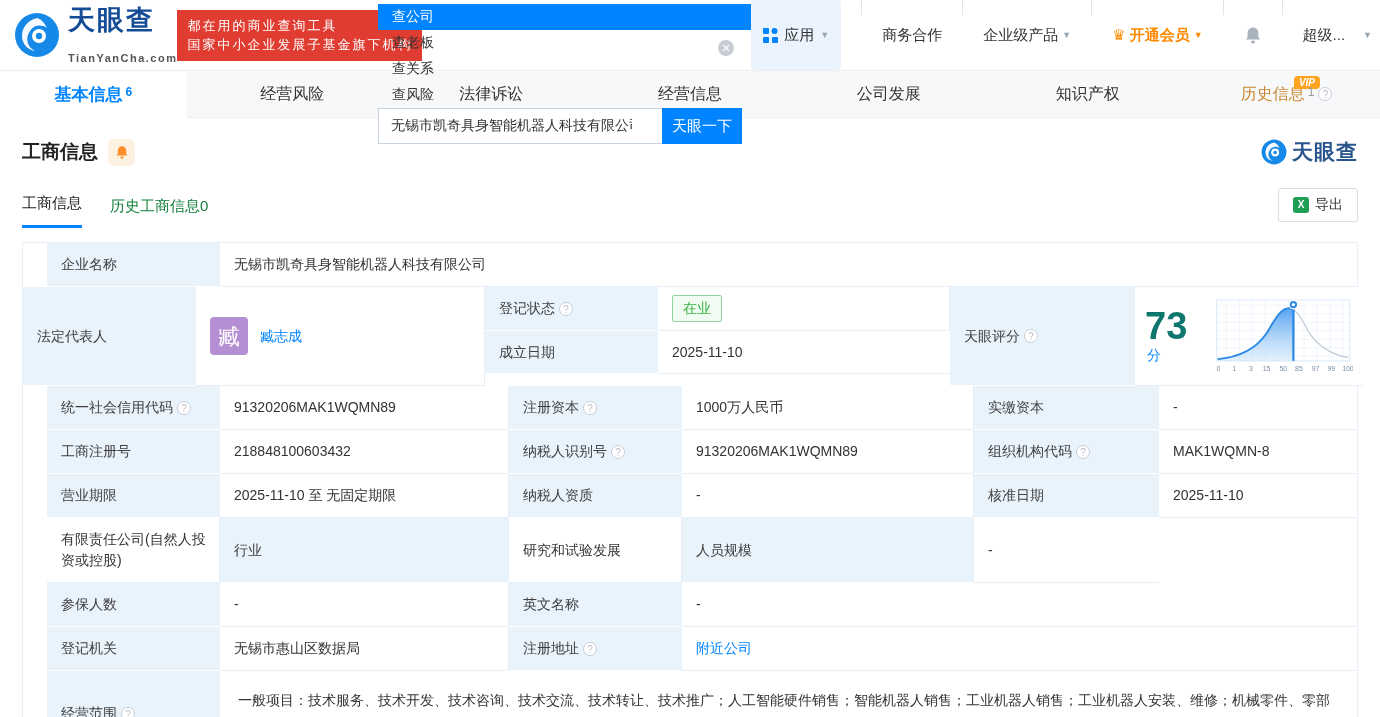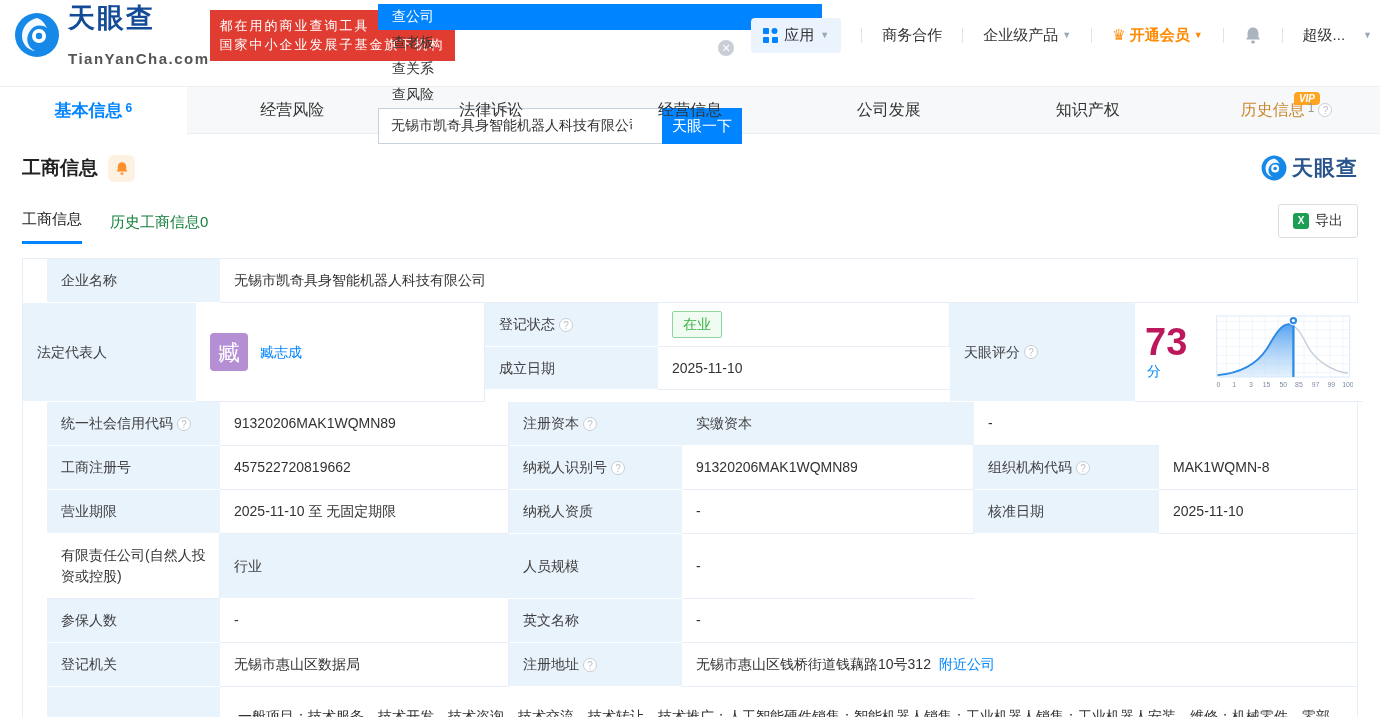--- a/index.html
+++ b/index.html
@@ -3,40 +3,40 @@
 <meta charset="utf-8">
 <style>
   * { margin:0; padding:0; box-sizing:border-box; }
   html,body { width:1380px; background:#fff; font-family:"Liberation Sans","DejaVu Sans",sans-serif; color:#333; }
 
   
   .hdr { height:70px; display:flex; align-items:center; padding:0 10px 0 14px; position:relative; background:#fff; }
   .logo { display:flex; align-items:center; gap:8px; }
   .logo-txt { display:flex; flex-direction:column; line-height:1; }
   .logo-cn { font-size:27px; font-weight:bold; color:#134b97; letter-spacing:2px; }
-  .logo-en { font-size:15px; color:#555; letter-spacing:1.5px; margin-top:19px; font-weight:bold; }
+  .logo-en { font-size:11px; color:#555; letter-spacing:1.5px; margin-top:19px; font-weight:bold; }
   .slogan { background:#e03c31; color:#fff; font-size:13px; padding:6px 10px; line-height:1.5; letter-spacing:2px; }
   .searchwrap { position:absolute; left:378px; top:4px; width:444px; }
   .stabs { display:flex; gap:0; font-size:14px;flex-direction:column; }
   .stab { padding:4px 14px; cursor:pointer; color:#333; }
   .stab.act { background:#0084ff; color:#fff; }
   .sbox { display:flex; margin-top:0; }
   .sinput { flex:0 0 284px; width:284px; height:36px; border:1px solid #c7d3e0; border-right:none; padding:0 30px 0 12px; font-size:14px; color:#333; outline:none; font-family:inherit; }
   .sclear { width:16px; height:16px; border-radius:50%; background:#c9ced6; color:#fff; font-size:11px; line-height:16px; text-align:center; position:absolute; right:88px; top:36px; cursor:pointer; }
   .sbtn { width:80px; height:36px; background:#0084ff; color:#fff; border:none; font-size:15px; cursor:pointer; font-family:inherit; }
-  .hnav { position:absolute; right:8px; top:0; height:70px; display:flex; align-items:center; gap:20px; font-size:15px; }
+  .hnav { position:absolute; right:8px; top:0; height:70px; display:flex; gap:20px; font-size:15px; }
   .appbtn { display:flex; align-items:center; gap:6px; background:#eaf3fe; border-radius:4px; padding:8px 12px; cursor:pointer; }
   .sep { width:1px; height:15px; background:#e3e3e3; }
   .hitem { cursor:pointer; display:flex; align-items:center; gap:4px; }
   .caret { font-size:9px; color:#9aa7b5; }
   .vip-link { color:#ff8a00; font-weight:bold; display:flex; align-items:center; gap:4px; cursor:pointer; }
   .crown { font-size:15px; color:#ff8a00; }
 
   
-  .tabbar { margin-top:16px; height:48px; background:#f7f8f9; border-top:1px solid #eee; border-bottom:1px solid #eee; display:flex;gap:12px; }
+  .tabbar { margin-top:0; height:48px; background:#f7f8f9; border-top:1px solid #eee; border-bottom:1px solid #eee; display:flex;gap:12px; }
   .tab { flex:1; display:flex; align-items:center; justify-content:center; font-size:16px; color:#333; cursor:pointer; position:relative; }
   .tab.act { background:#fff; color:#0084ff; font-weight:bold; font-size:17px; border-bottom:1px solid #fff; margin-bottom:-1px; }
   .tab .cnt { font-size:12px; margin-left:3px; color:inherit; transform:translateY(-2px); }
   .tab.hist { color:#c9872f; }
   .tab.hist .cnt { color:#999; }
   .vipbadge { position:absolute; top:5px; right:60px; background:#ffa321; color:#fff; font-size:10px; font-weight:bold; font-style:italic; padding:1px 5px; border-radius:4px 4px 4px 0; }
   .qmark { display:inline-block; width:14px; height:14px; border:1px solid #c9ced6; color:#b8bfc9; border-radius:50%; font-size:10px; line-height:13px; text-align:center; margin-left:4px; background:#fff; }
 
   
   .content { padding:0 22px; }
@@ -63,21 +63,21 @@
 
   
   .row-rep { display:grid; grid-template-columns:173px 289px 173px 292px 185px 1fr; }
   .row-rep .sub { display:grid; grid-template-rows:44px 43px; grid-column:3 / 5; grid-template-columns:173px 292px; }
   .rep-cell { display:flex; align-items:center; gap:12px; }
   .avatar { width:38px; height:38px; border-radius:4px; background:#b58fd3; color:#fff; font-size:22px; display:flex; align-items:center; justify-content:center; }
   .badge-green { color:#3bb346; border:1px solid #8fd49a; background:#f0fbf1; padding:2px 10px; border-radius:2px; font-size:14px; }
 
   
   .score-val { display:flex; align-items:center; gap:14px; padding:6px 10px; }
-  .score-num { font-size:38px; font-weight:bold; color:#be185d; line-height:1; }
+  .score-num { font-size:38px; font-weight:bold; color:#0f766e; line-height:1; }
   .score-unit { font-size:14px; color:#0084ff; margin-left:2px; }
 
   .scope-cell { align-items:flex-start; }
   .scope-text { line-height:1.9; font-size:14px; color:#333; }
 </style>
 </head>
 <body>
 
 <div class="hdr">
   <div class="logo">
@@ -278,27 +278,28 @@
     <div class="trow">
       <div class="cell lbl">
           <span>统一社会信用代码</span>
           <span class="qmark">?</span>
         </div>
       <div class="cell">91320206MAK1WQMN89</div>
       <div class="cell lbl">
           <span>注册资本</span>
           <span class="qmark">?</span>
         </div>
+      <div class="cell">1000万人民币</div>
       <div class="cell lbl">实缴资本</div>
       <div class="cell">-</div>
     </div>
 
     <div class="trow">
       <div class="cell lbl">工商注册号</div>
-      <div class="cell">457522720819662</div>
+      <div class="cell">218848100603432</div>
       <div class="cell lbl">
           <span>纳税人识别号</span>
           <span class="qmark">?</span>
         </div>
       <div class="cell">91320206MAK1WQMN89</div>
       <div class="cell lbl">
           <span>组织机构代码</span>
           <span class="qmark">?</span>
         </div>
       <div class="cell">MAK1WQMN-8</div>
@@ -309,40 +310,40 @@
       <div class="cell">2025-11-10 至 无固定期限</div>
       <div class="cell lbl">纳税人资质</div>
       <div class="cell">-</div>
       <div class="cell lbl">核准日期</div>
       <div class="cell">2025-11-10</div>
     </div>
 
     <div class="trow">
       <div class="cell">有限责任公司(自然人投资或控股)</div>
       <div class="cell lbl">行业</div>
+      <div class="cell">研究和试验发展</div>
       <div class="cell lbl">人员规模</div>
       <div class="cell">-</div>
     </div>
 
     <div class="trow">
       <div class="cell lbl">参保人数</div>
       <div class="cell">-</div>
       <div class="cell lbl">英文名称</div>
       <div class="cell" style="grid-column:4/7;">-</div>
     </div>
 
     <div class="trow">
       <div class="cell lbl">登记机关</div>
       <div class="cell">无锡市惠山区数据局</div>
       <div class="cell lbl">
           <span>注册地址</span>
           <span class="qmark">?</span>
         </div>
       <div class="cell" style="grid-column:4/7; gap:8px;">
-        <span>无锡市惠山区钱桥街道钱藕路10号312</span>
         <a class="link">附近公司</a>
       </div>
     </div>
 
     <div class="trow">
       <div class="cell lbl scope-cell" style="align-items:center;">
         <span>经营范围</span>
           <span class="qmark">?</span>
       </div>
       <div class="cell span-rest scope-cell" style="padding:16px 18px;">

